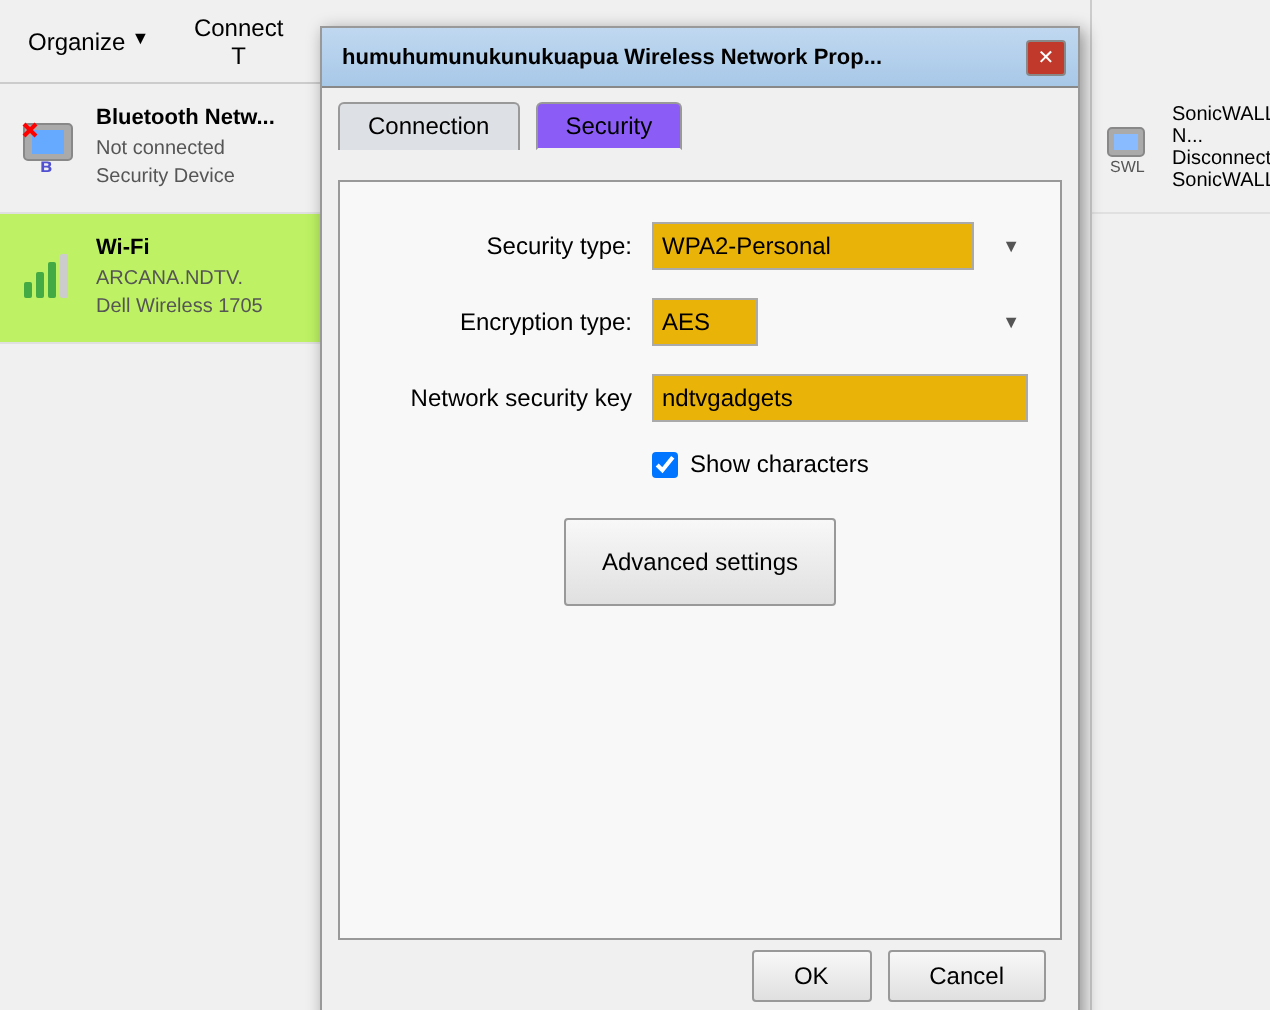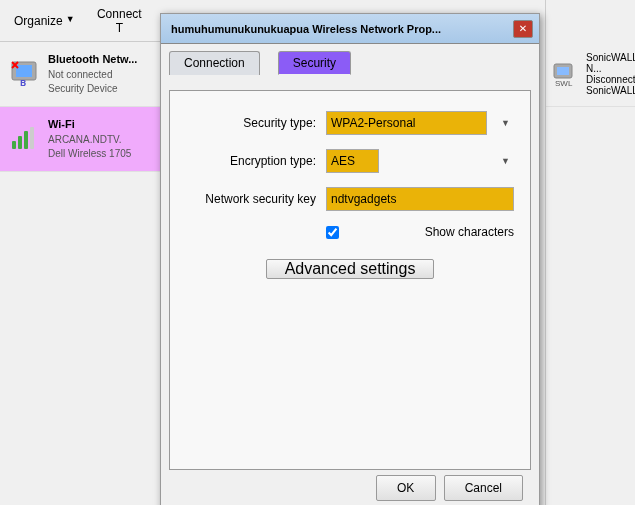--- a/index.html
+++ b/index.html
@@ -54,21 +54,21 @@
       left: 0;
       width: 160px;
       height: 65px;
       display: flex;
       align-items: center;
       padding: 8px;
       gap: 8px;
       background: #f0f0f0;
       border-bottom: 1px solid #e0e0e0;
     }
-    .network-item.selected { background: #f0abfc; }
+    .network-item.selected { background: #bef264; }
     .network-icon {
       width: 32px;
       height: 32px;
       position: relative;
       flex-shrink: 0;
     }
     .network-text { font-size: 11px; color: #000; line-height: 1.4; }
     .network-name { font-weight: bold; font-size: 11px; }
     .network-status { font-size: 10px; color: #555; }
 
@@ -139,21 +139,21 @@
       color: white;
       cursor: pointer;
       flex-shrink: 0;
     }
 
     
     .tabs {
       display: flex;
       padding: 6px 8px 0;
       background: #f0f0f0;
-      gap: 18px;
+      gap: 8px;
     }
     .tab {
       padding: 4px 14px;
       border: 1px solid #999;
       background: #dde0e5;
       font-size: 12px;
       cursor: pointer;
       border-bottom: none;
       border-radius: 3px 3px 0 0;
       position: relative;
@@ -216,39 +216,38 @@
       color: #555;
     }
 
     
     .checkbox-row {
       display: flex;
       align-items: center;
       padding-left: 140px;
       margin-bottom: 14px;
       gap: 6px;
-      justify-content: space-between;
     }
     .checkbox-row input[type="checkbox"] {
       width: 13px;
       height: 13px;
       cursor: pointer;
     }
     .checkbox-label {
       font-size: 12px;
     }
 
     
     .advanced-btn {
       display: block;
       margin: 20px auto;
-      padding: 0 18px;
+      padding: 14px 18px;
       border: 1px solid #999;
       background: linear-gradient(to bottom, #f8f8f8, #e0e0e0);
-      font-size: 16px;
+      font-size: 12px;
       cursor: pointer;
       border-radius: 2px;
     }
 
     
     .dialog-footer {
       position: absolute;
       bottom: 16px;
       right: 16px;
       display: flex;

